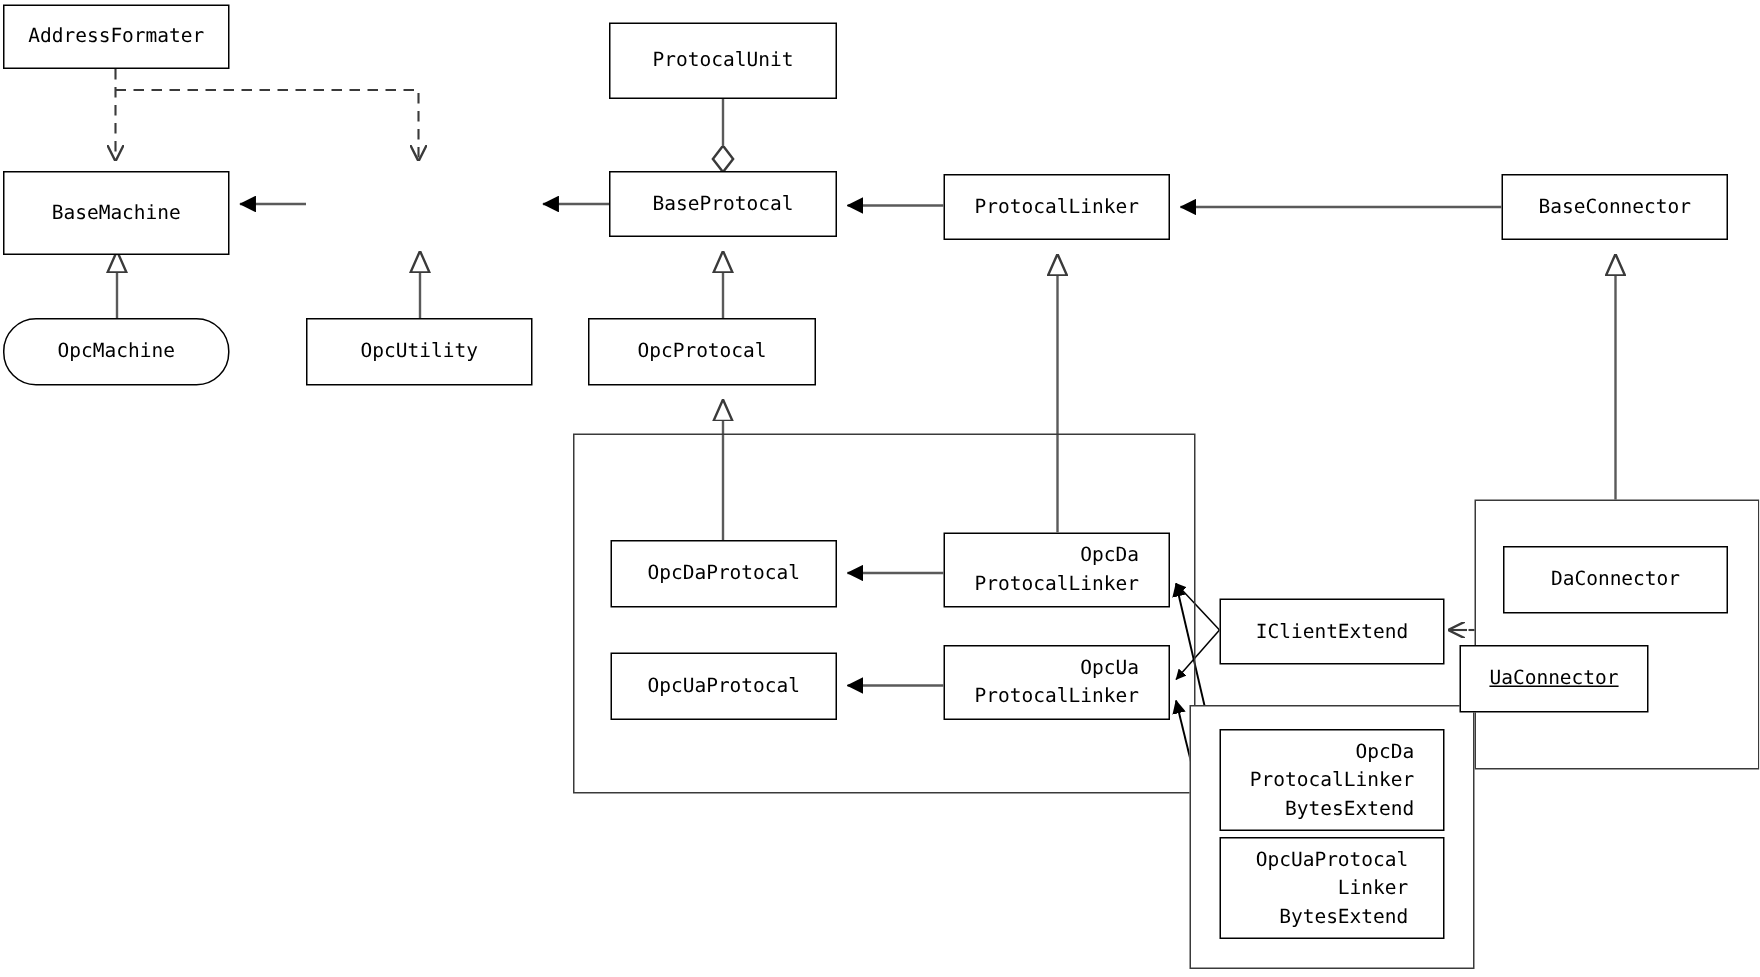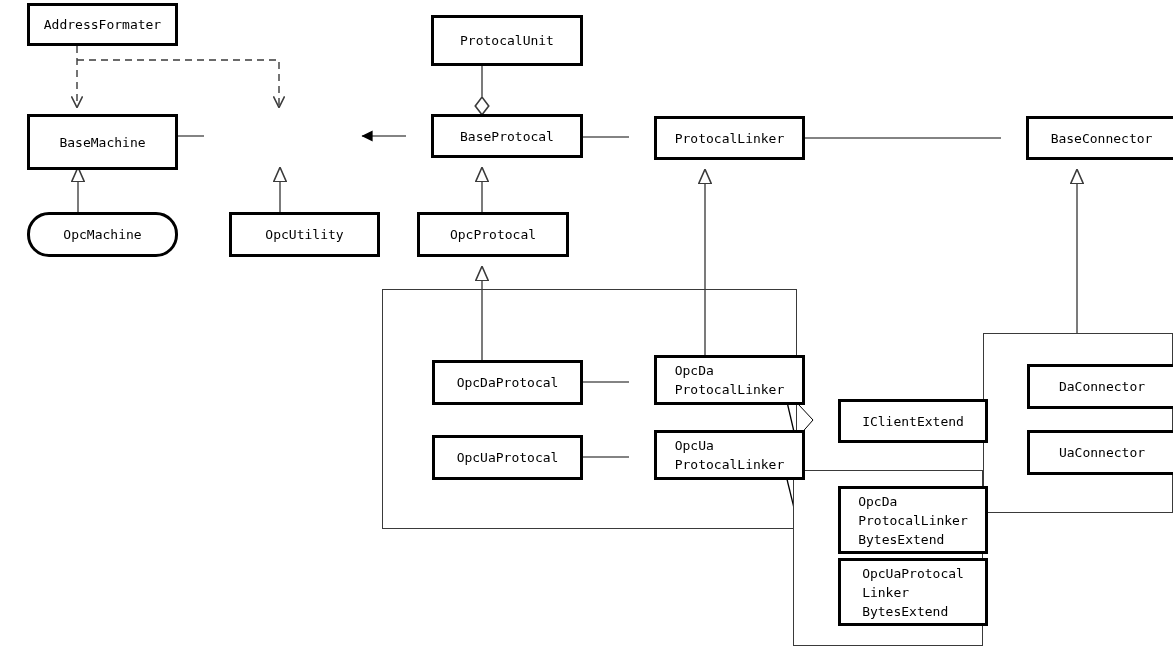--- a/index.html
+++ b/index.html
@@ -20,33 +20,32 @@
     position: absolute;
     left: 0;
     top: 0;
     width: 1173px;
     height: 651px;
     pointer-events: none;
   }
   .uml-class {
     position: absolute;
     box-sizing: border-box;
-    border: 3px solid #000000;
+    border: 1px solid #000000;
     background: #ffffff;
     display: flex;
     align-items: center;
     justify-content: center;
-    text-align: left;
+    text-align: right;
     font-size: 13px;
     line-height: 19px;
     color: #000000;
     letter-spacing: 0px;
     white-space: pre-line;
     z-index: 2;
-    margin-left: 25px;
   }
   .uml-package {
     position: absolute;
     box-sizing: border-box;
     border: 1px solid #3a3a3a;
     background: transparent;
     z-index: 1;
   }
   .pkg-white {
     background: #ffffff;
@@ -161,21 +160,21 @@
   <div class="uml-class" style="left:629px; top:355px; width:151px; height:50px;">OpcDa
 ProtocalLinker</div>
 
   <div class="uml-class" style="left:629px; top:430px; width:151px; height:50px;">OpcUa
 ProtocalLinker</div>
 
   <div class="uml-class" style="left:813px; top:399px; width:150px; height:44px;">IClientExtend</div>
 
   <div class="uml-class" style="left:1002px; top:364px; width:150px; height:45px;">DaConnector</div>
 
-  <div class="uml-class" style="left:1002px; top:430px; width:150px; height:45px;">UaConnector</div>
+  <div class="uml-class" style="left:973px; top:430px; width:126px; height:45px;text-decoration:underline;">UaConnector</div>
 
   <div class="uml-class" style="left:813px; top:486px; width:150px; height:68px;">OpcDa
 ProtocalLinker
 BytesExtend</div>
 
   <div class="uml-class" style="left:813px; top:558px; width:150px; height:68px;">OpcUaProtocal
 Linker
 BytesExtend</div>
 
 </div>

